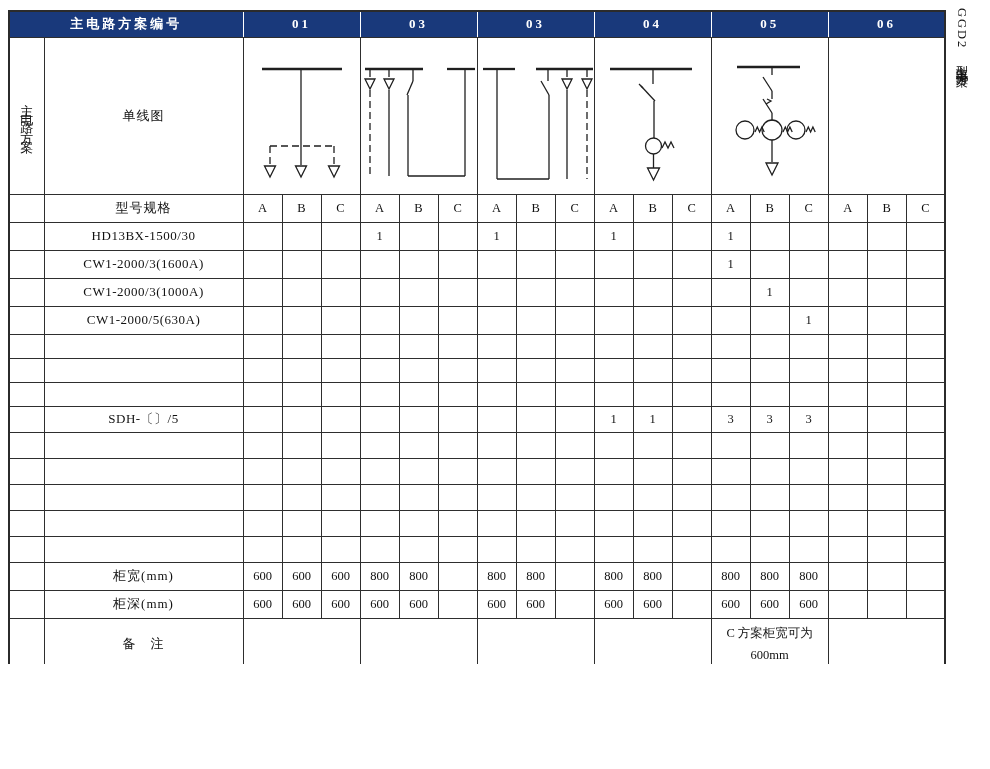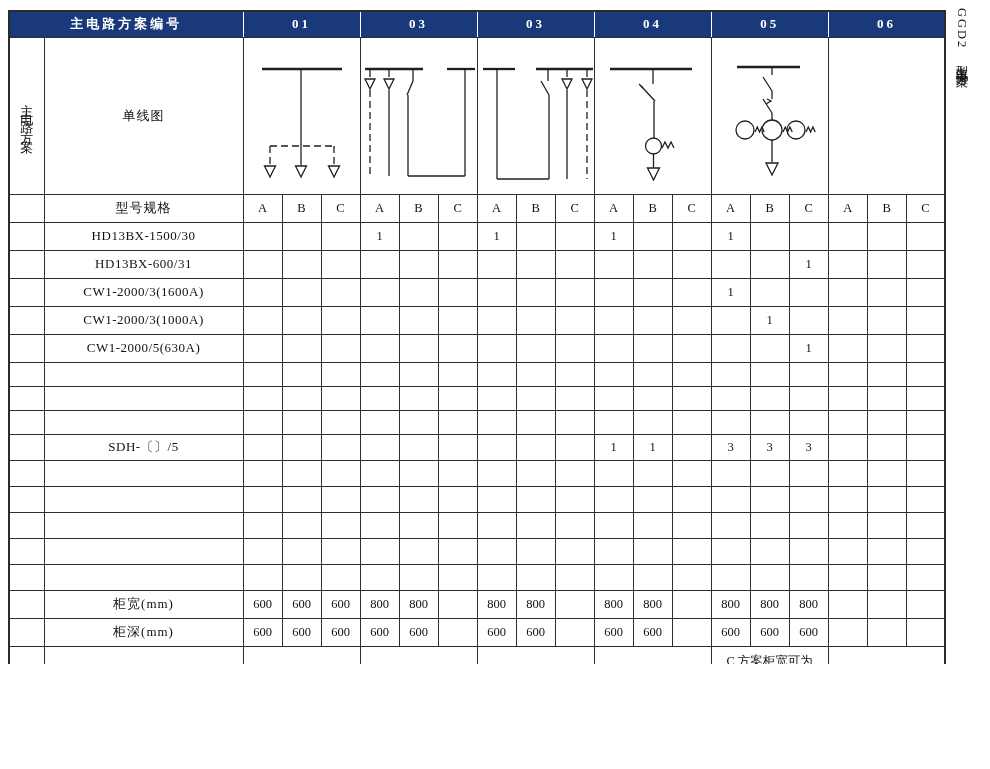--- a/index.html
+++ b/index.html
@@ -214,42 +214,20 @@
           <td></td>
           <td>1</td>
           <td></td>
           <td></td>
           <td></td>
           <td></td>
           <td></td>
         </tr>
         <tr class="r-model">
           <td></td>
-          <td class="mono">HD13BX-600/31</td>
-          <td></td>
-          <td></td>
-          <td></td>
-          <td></td>
-          <td></td>
-          <td></td>
-          <td></td>
-          <td></td>
-          <td></td>
-          <td></td>
-          <td></td>
-          <td></td>
-          <td></td>
-          <td></td>
-          <td>1</td>
-          <td></td>
-          <td></td>
-          <td></td>
-        </tr>
-        <tr class="r-model">
-          <td></td>
           <td class="mono">CW1-2000/3(1600A)</td>
           <td></td>
           <td></td>
           <td></td>
           <td></td>
           <td></td>
           <td></td>
           <td></td>
           <td></td>
           <td></td>

